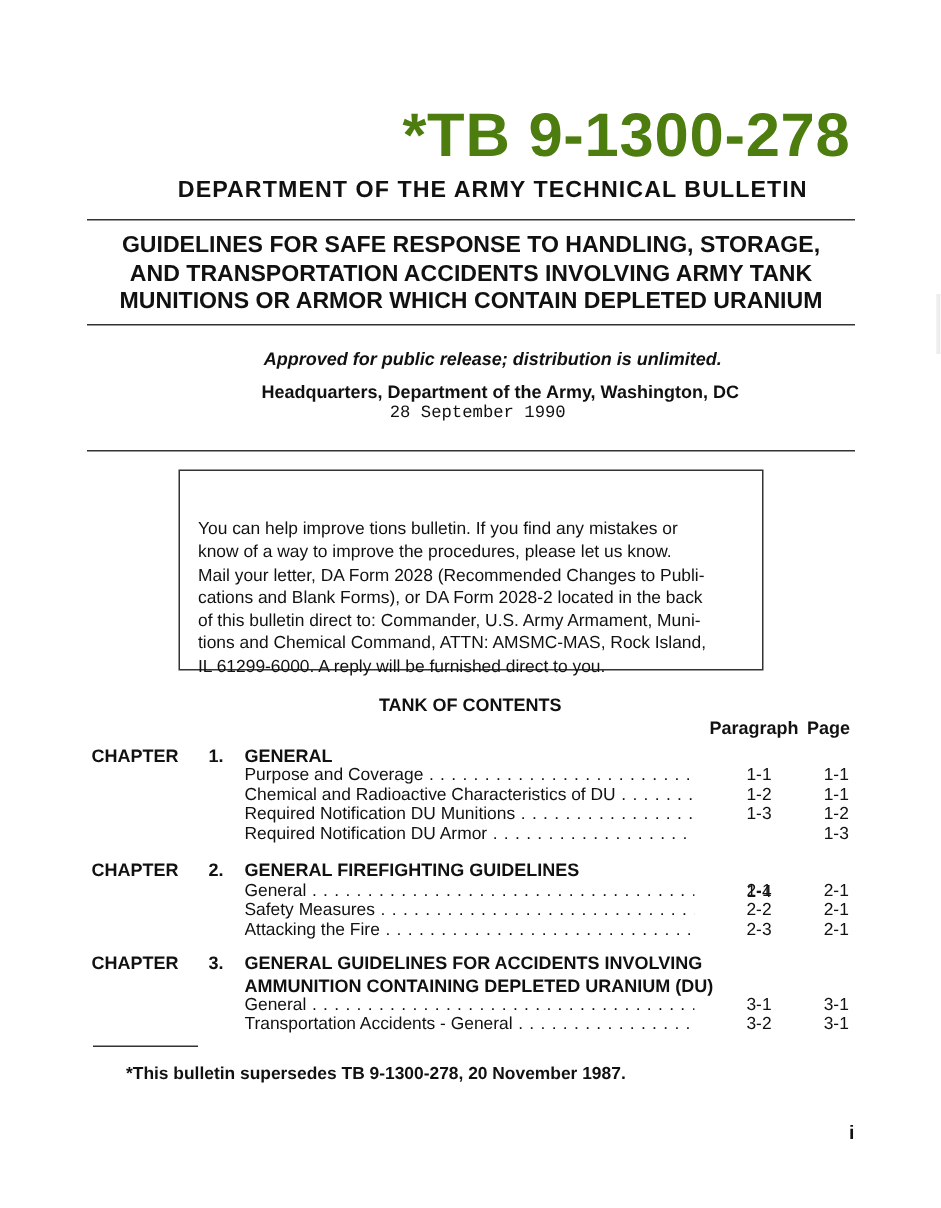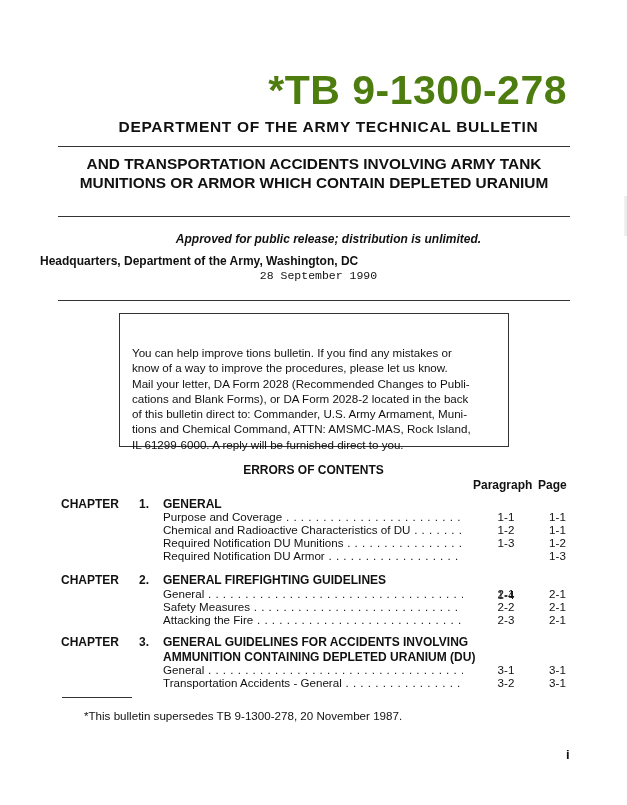--- a/index.html
+++ b/index.html
@@ -3,48 +3,49 @@
   <meta charset="utf-8">
   <style>
     html, body { margin: 0; padding: 0; background: #ffffff; }
     body { width: 627px; height: 805px; position: relative; overflow: hidden; color: #111; font-family: "Liberation Sans", sans-serif; }
     .abs { position: absolute; }
     .doc-number { right: 60px; top: 70px; font-size: 41px; font-weight: bold; letter-spacing: 0.5px; line-height: 1; color: #4d7c0f; }
     .dept { left: 0; width: 627px; top: 118px; text-align: center; font-size: 15.5px; font-weight: bold; letter-spacing: 0.7px; padding-left: 30px; box-sizing: border-box; }
     .rule { left: 58px; width: 512px; height: 0; border-top: 1.5px solid #333; }
     .title { left: 58px; width: 512px; top: 155px; text-align: center; font-size: 15.4px; font-weight: bold; line-height: 18.5px; }
     .approved { left: 0; width: 627px; top: 232px; text-align: center; font-size: 12px; font-weight: bold; padding-left: 30px; box-sizing: border-box; font-style: italic; }
-    .hq { left: 0; width: 627px; top: 254px; font-size: 12px; font-weight: bold; padding-left: 40px; box-sizing: border-box; }
+    .hq { left: 0; width: 627px; top: 254px; text-align: center; font-size: 12px; font-weight: bold; padding-left: 40px; box-sizing: border-box; }
     .date { left: 0; width: 622px; top: 269px; text-align: center; font-size: 11.5px; font-family: "Liberation Mono", monospace; padding-left: 15px; box-sizing: border-box; }
     .box { left: 119px; top: 313px; width: 390px; height: 134px; border: 1.5px solid #333; box-sizing: border-box; }
     .box-title { position: absolute; left: 0; width: 100%; top: 8px; text-align: center; font-size: 12px; font-weight: bold; }
     .box-body { position: absolute; left: 12px; top: 31px; width: 370px; font-size: 11.6px; line-height: 15.3px; }
     .toc-title { left: 0; width: 627px; top: 463px; text-align: center; font-size: 12px; font-weight: bold; padding-left: 0px; box-sizing: border-box; }
     .col-head { top: 478px; font-size: 12px; font-weight: bold; }
     .chapter-label { left: 61px; font-size: 12px; font-weight: bold; }
     .chapter-num { left: 139px; font-size: 12px; font-weight: bold; }
     .chapter-title { left: 163px; font-size: 12px; font-weight: bold; line-height: 15px; }
     .entry { left: 163px; width: 300px; font-size: 11.6px; white-space: nowrap; overflow: hidden; }
     .entry .lead::after { content: " . . . . . . . . . . . . . . . . . . . . . . . . . . . . . . . . . . . . . . . . . . . . . . . . . . . ."; letter-spacing: 0.5px; }
     .para { left: 486px; width: 40px; text-align: center; font-size: 11.6px; }
     .page { left: 540px; width: 35px; text-align: center; font-size: 11.6px; }
     .footnote-rule { left: 62px; top: 697px; width: 70px; border-top: 1.3px solid #333; height: 0; }
-    .footnote { left: 84px; top: 709px; font-size: 11.6px; }
+    .footnote { left: 84px; top: 709px; font-size: 11.6px; font-weight: bold; }
     .page-num { left: 566px; top: 747px; font-size: 13px; font-weight: bold; }
     .edge-shadow { left: 624px; top: 196px; width: 3px; height: 40px; background: linear-gradient(to right, #f4f4f4, #e8e8e8); }
   </style>
 </head>
 <body>
 
 <div class="abs doc-number">*TB 9-1300-278</div>
 <div class="abs dept">DEPARTMENT OF THE ARMY TECHNICAL BULLETIN</div>
 
 <div class="abs rule" style="top:146px;"></div>
 
 <div class="abs title">
+  <div>GUIDELINES FOR SAFE RESPONSE TO HANDLING, STORAGE,</div>
   <div>AND TRANSPORTATION ACCIDENTS INVOLVING ARMY TANK</div>
   <div>MUNITIONS OR ARMOR WHICH CONTAIN DEPLETED URANIUM</div>
 </div>
 
 <div class="abs rule" style="top:216px;"></div>
 
 <div class="abs approved">Approved for public release; distribution is unlimited.</div>
 <div class="abs hq">Headquarters, Department of the Army, Washington, DC</div>
 <div class="abs date">28 September 1990</div>
 
@@ -55,21 +56,21 @@
     <div>You can help improve tions bulletin. If you find any mistakes or</div>
     <div>know of a way to improve the procedures, please let us know.</div>
     <div>Mail your letter, DA Form 2028 (Recommended Changes to Publi-</div>
     <div>cations and Blank Forms), or DA Form 2028-2 located in the back</div>
     <div>of this bulletin direct to: Commander, U.S. Army Armament, Muni-</div>
     <div>tions and Chemical Command, ATTN: AMSMC-MAS, Rock Island,</div>
     <div>IL 61299-6000. A reply will be furnished direct to you.</div>
   </div>
 </div>
 
-<div class="abs toc-title">ERRORS OF CONTENTS</div>
+<div class="abs toc-title">TANK OF CONTENTS</div>
 <div class="abs col-head" style="left:473px;">Paragraph</div>
 <div class="abs col-head" style="left:538px;">Page</div>
 
 <div class="abs chapter-label" style="top:497px;">CHAPTER</div>
 <div class="abs chapter-num" style="top:497px;">1.</div>
 <div class="abs chapter-title" style="top:497px;">GENERAL</div>
 
 <div class="abs entry" style="top:510px;"><span class="lead">Purpose and Coverage</span></div>
 <div class="abs para" style="top:510px;">1-1</div>
 <div class="abs page" style="top:510px;">1-1</div>

